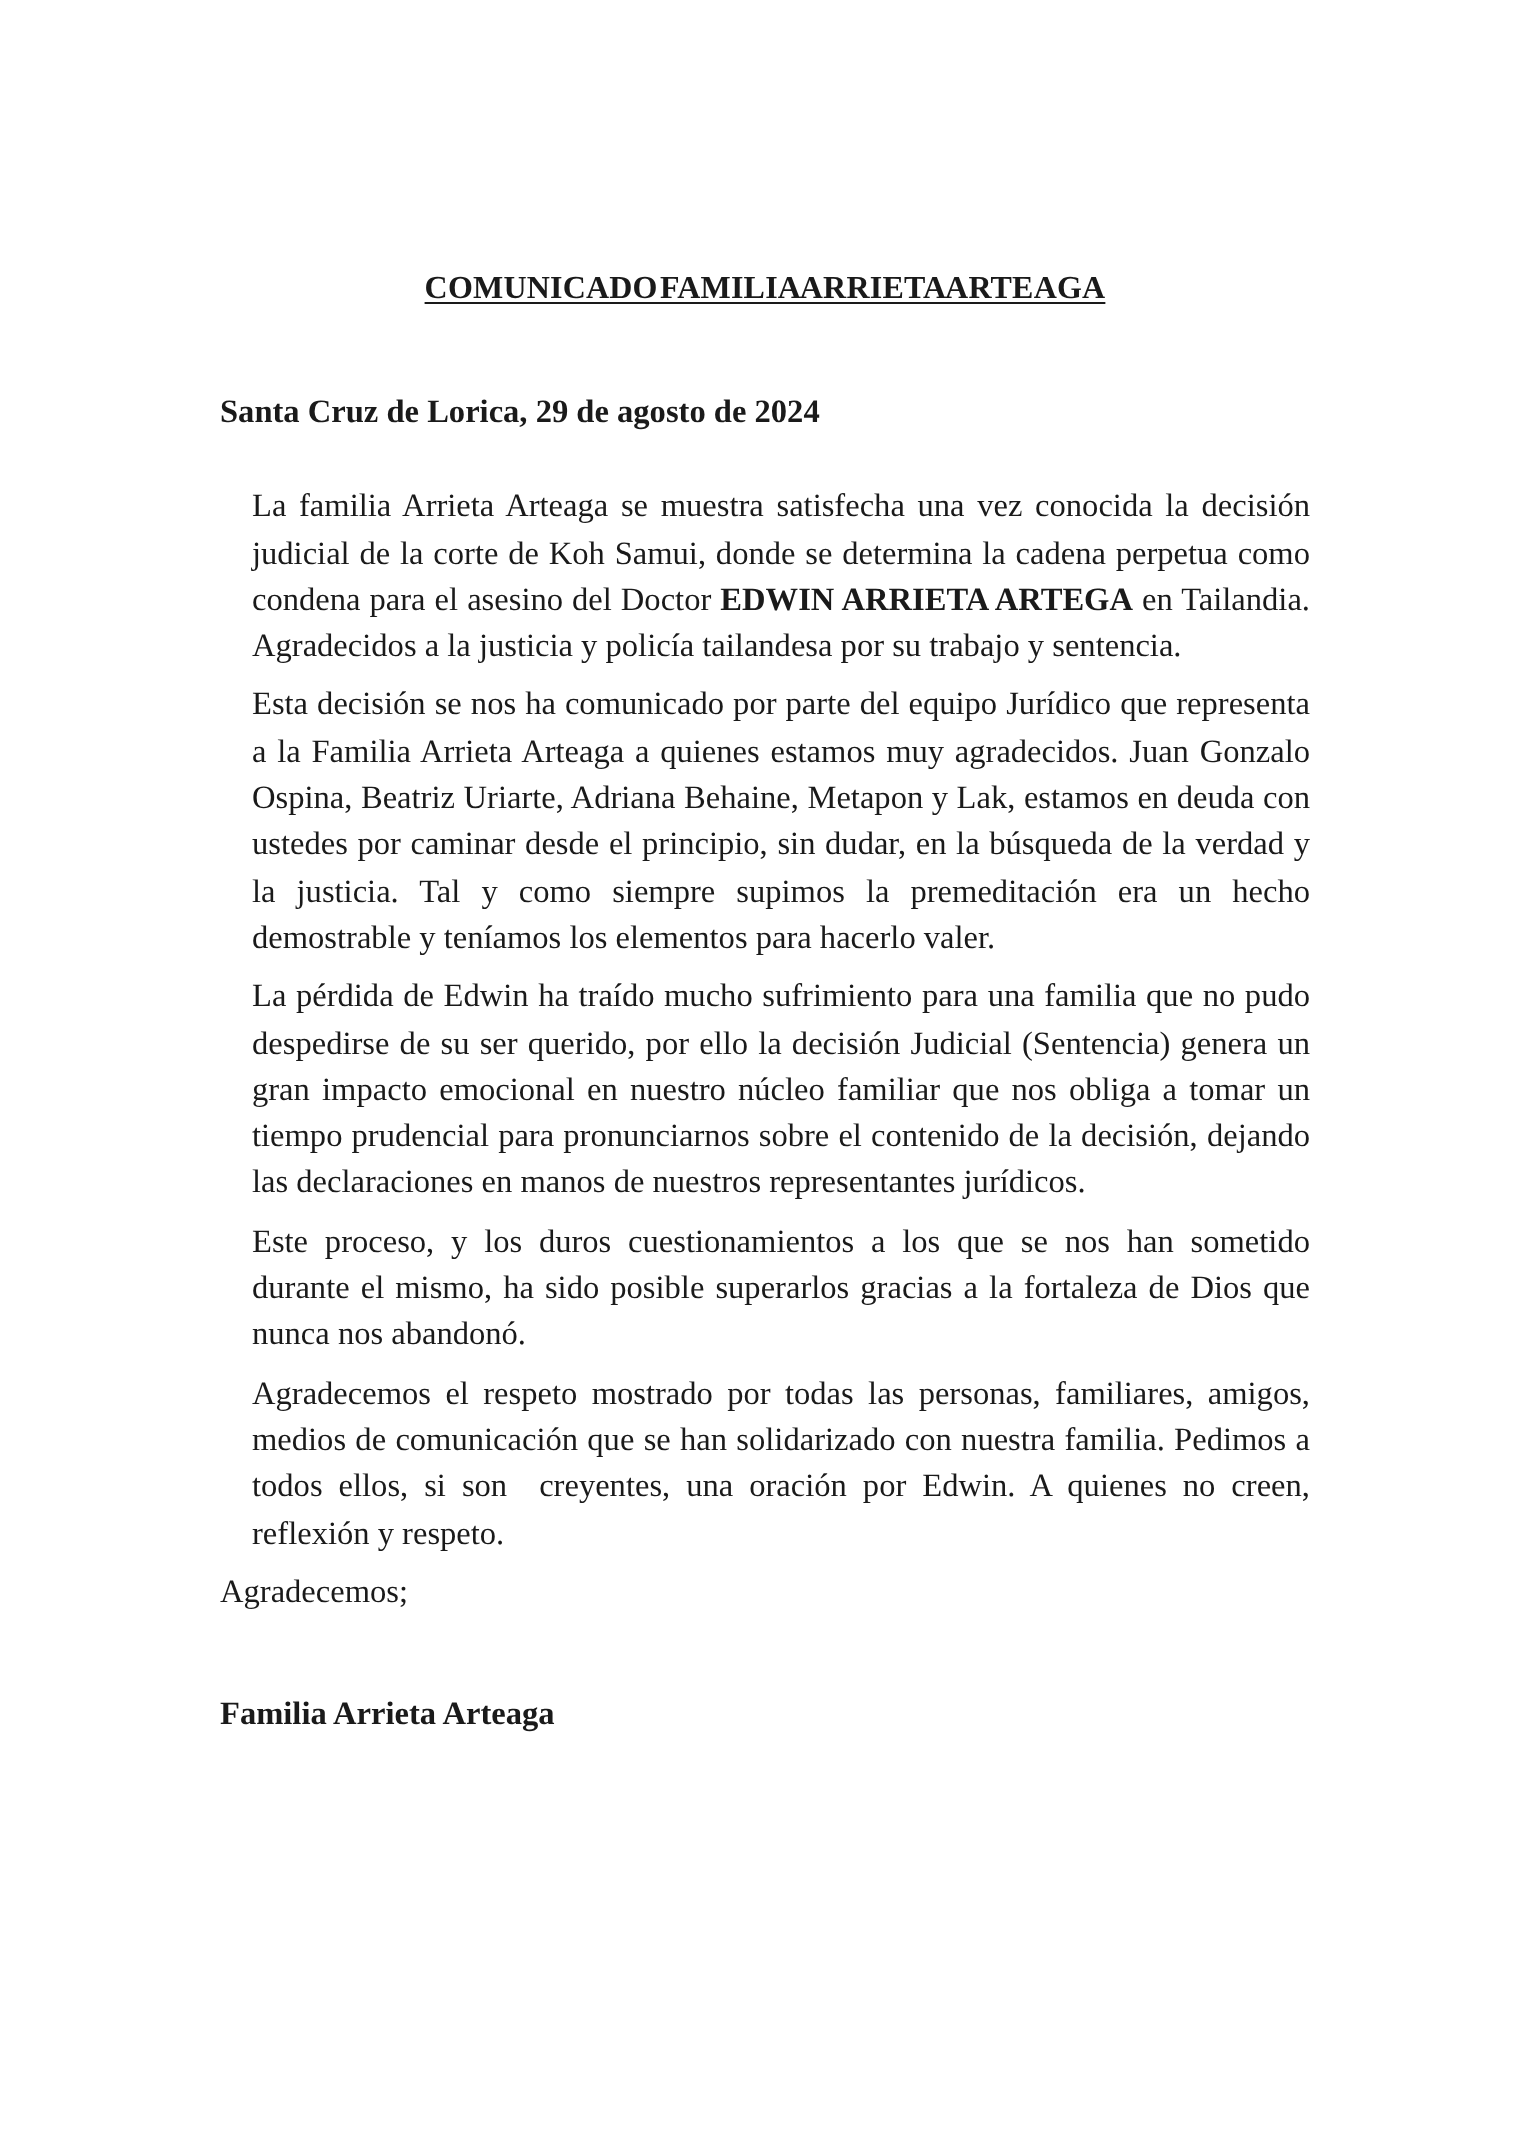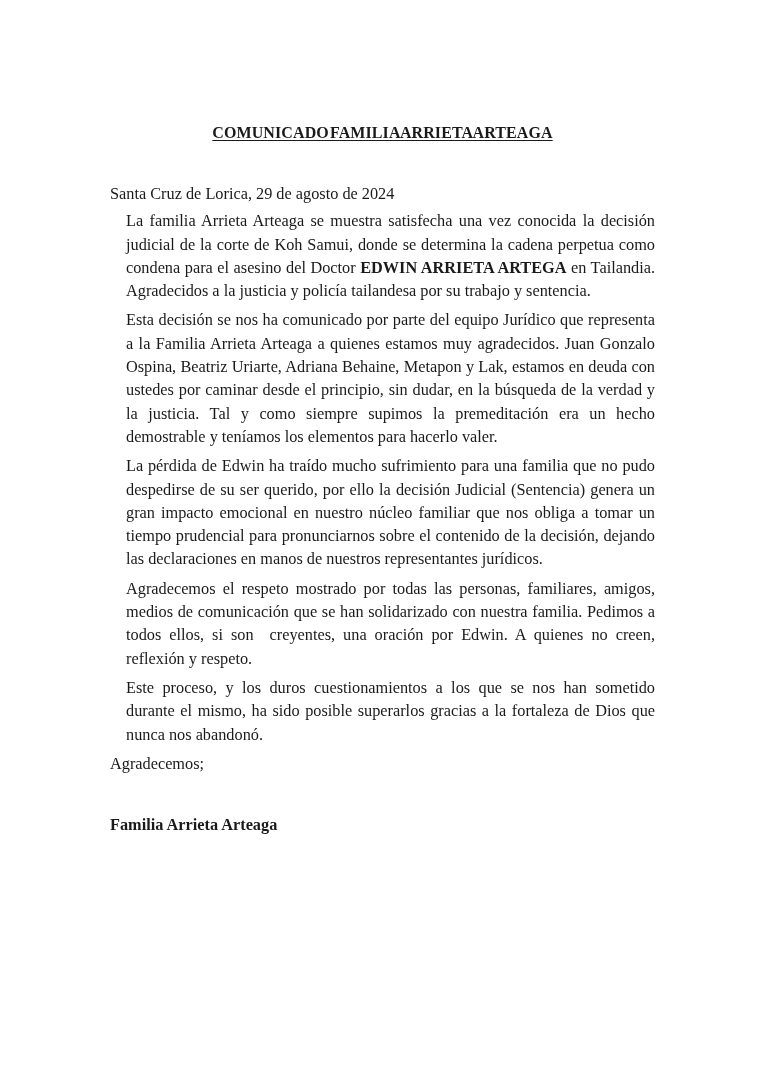--- a/index.html
+++ b/index.html
@@ -15,36 +15,37 @@
     color: #1a1a1a;
   }
   .page {
     box-sizing: border-box;
     width: 760px;
     height: 1075px;
     padding: 119px 105px 0 110px;
     background: #ffffff;
   }
   .doc-title {
-    margin: 4px 0 39px 0;
+    margin: 16px 0 39px 0;
     font-size: 16px;
     line-height: 20px;
     font-weight: bold;
     text-align: center;
     text-decoration: underline;
     text-underline-offset: 2px;
     word-spacing: -3px;
     letter-spacing: 0.1px;
     white-space: nowrap;
   }
   .dateline {
-    margin: 0 0 4px 0;
+    margin: 0 0 24px 0;
     font-size: 16.3px;
     line-height: 23.3px;
     text-align: left;
+    font-weight: bold;
   }
   .para {
     margin: 0 0 6px 16px;
     font-size: 16.3px;
     line-height: 23.3px;
     text-align: justify;
     hyphens: none;
   }
   .para .b {
     font-weight: bold;
@@ -68,20 +69,20 @@
 
 <div class="page">
   <h1 class="doc-title">COMUNICADO FAMILIA ARRIETA ARTEAGA</h1>
 
   <p class="dateline">Santa Cruz de Lorica, 29 de agosto de 2024</p>
 
   <div>
       <p class="para"><span class="">La familia Arrieta Arteaga se muestra satisfecha una vez conocida la decisión judicial de la corte de Koh Samui, donde se determina la cadena perpetua como condena para el asesino del Doctor </span><span class="b">EDWIN ARRIETA ARTEGA</span><span class=""> en Tailandia. Agradecidos a la justicia y policía tailandesa por su trabajo y sentencia.</span></p>
       <p class="para"><span class="">Esta decisión se nos ha comunicado por parte del equipo Jurídico que representa a la Familia Arrieta Arteaga a quienes estamos muy agradecidos. Juan Gonzalo Ospina, Beatriz Uriarte, Adriana Behaine, Metapon y Lak, estamos en deuda con ustedes por caminar desde el principio, sin dudar, en la búsqueda de la verdad y la justicia. Tal y como siempre supimos la premeditación era un hecho demostrable y teníamos los elementos para hacerlo valer.</span></p>
       <p class="para"><span class="">La pérdida de Edwin ha traído mucho sufrimiento para una familia que no pudo despedirse de su ser querido, por ello la decisión Judicial (Sentencia) genera un gran impacto emocional en nuestro núcleo familiar que nos obliga a tomar un tiempo prudencial para pronunciarnos sobre el contenido de la decisión, dejando las declaraciones en manos de nuestros representantes jurídicos.</span></p>
+      <p class="para"><span class="">Este proceso, y los duros cuestionamientos a los que se nos han sometido durante el mismo, ha sido posible superarlos gracias a la fortaleza de Dios que nunca nos abandonó.</span></p>
       <p class="para"><span class="">Agradecemos el respeto mostrado por todas las personas, familiares, amigos, medios de comunicación que se han solidarizado con nuestra familia. Pedimos a todos ellos, si son&nbsp; creyentes, una oración por Edwin. A quienes no creen, reflexión y respeto.</span></p>
-      <p class="para"><span class="">Este proceso, y los duros cuestionamientos a los que se nos han sometido durante el mismo, ha sido posible superarlos gracias a la fortaleza de Dios que nunca nos abandonó.</span></p>
     </div>
 
   <p class="closing">Agradecemos;</p>
 
   <p class="signature">Familia Arrieta Arteaga</p>
 </div>
 
 </body></html>

